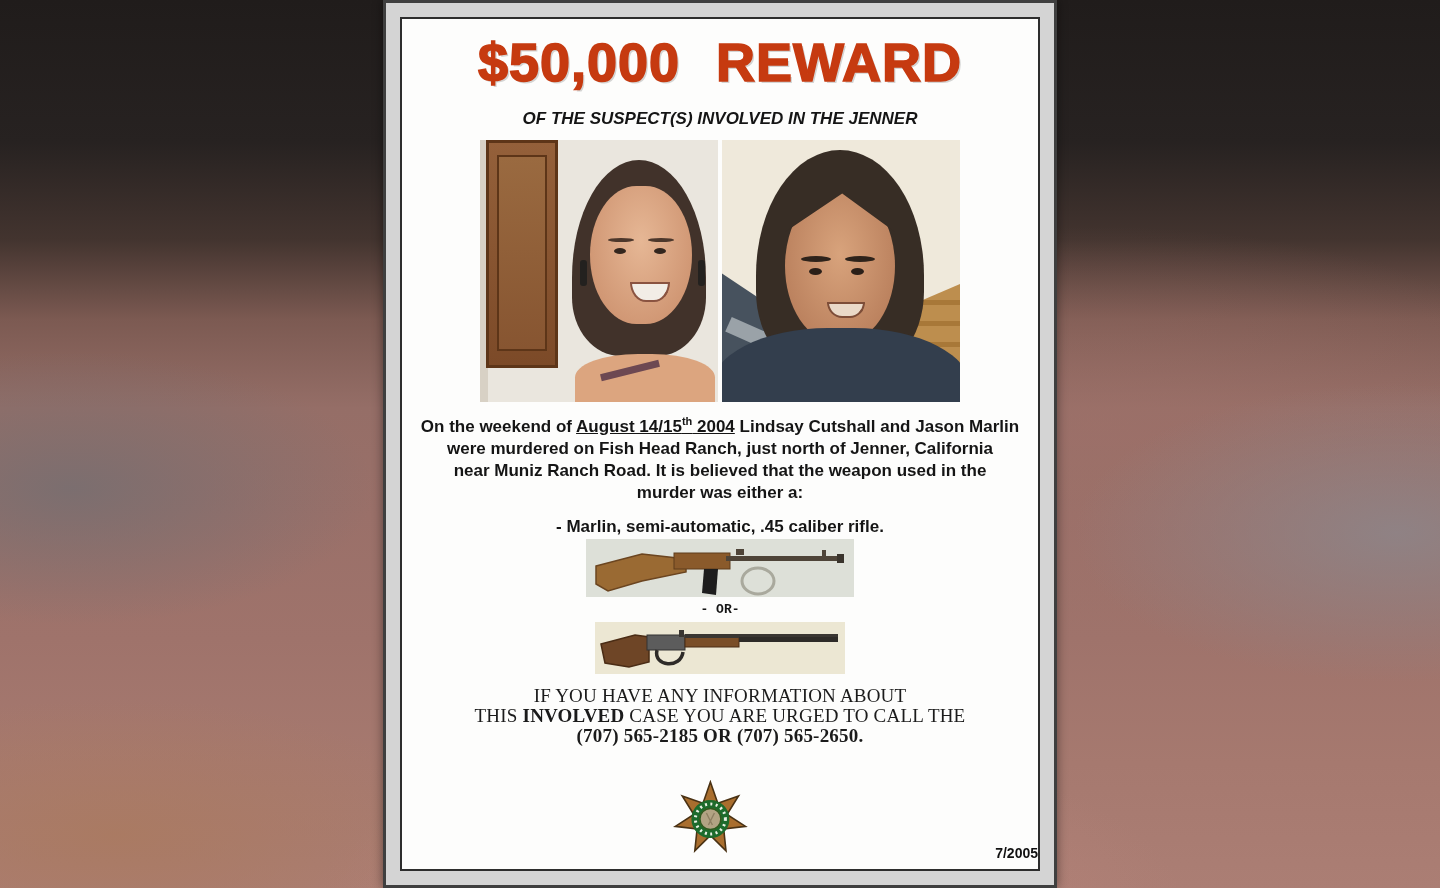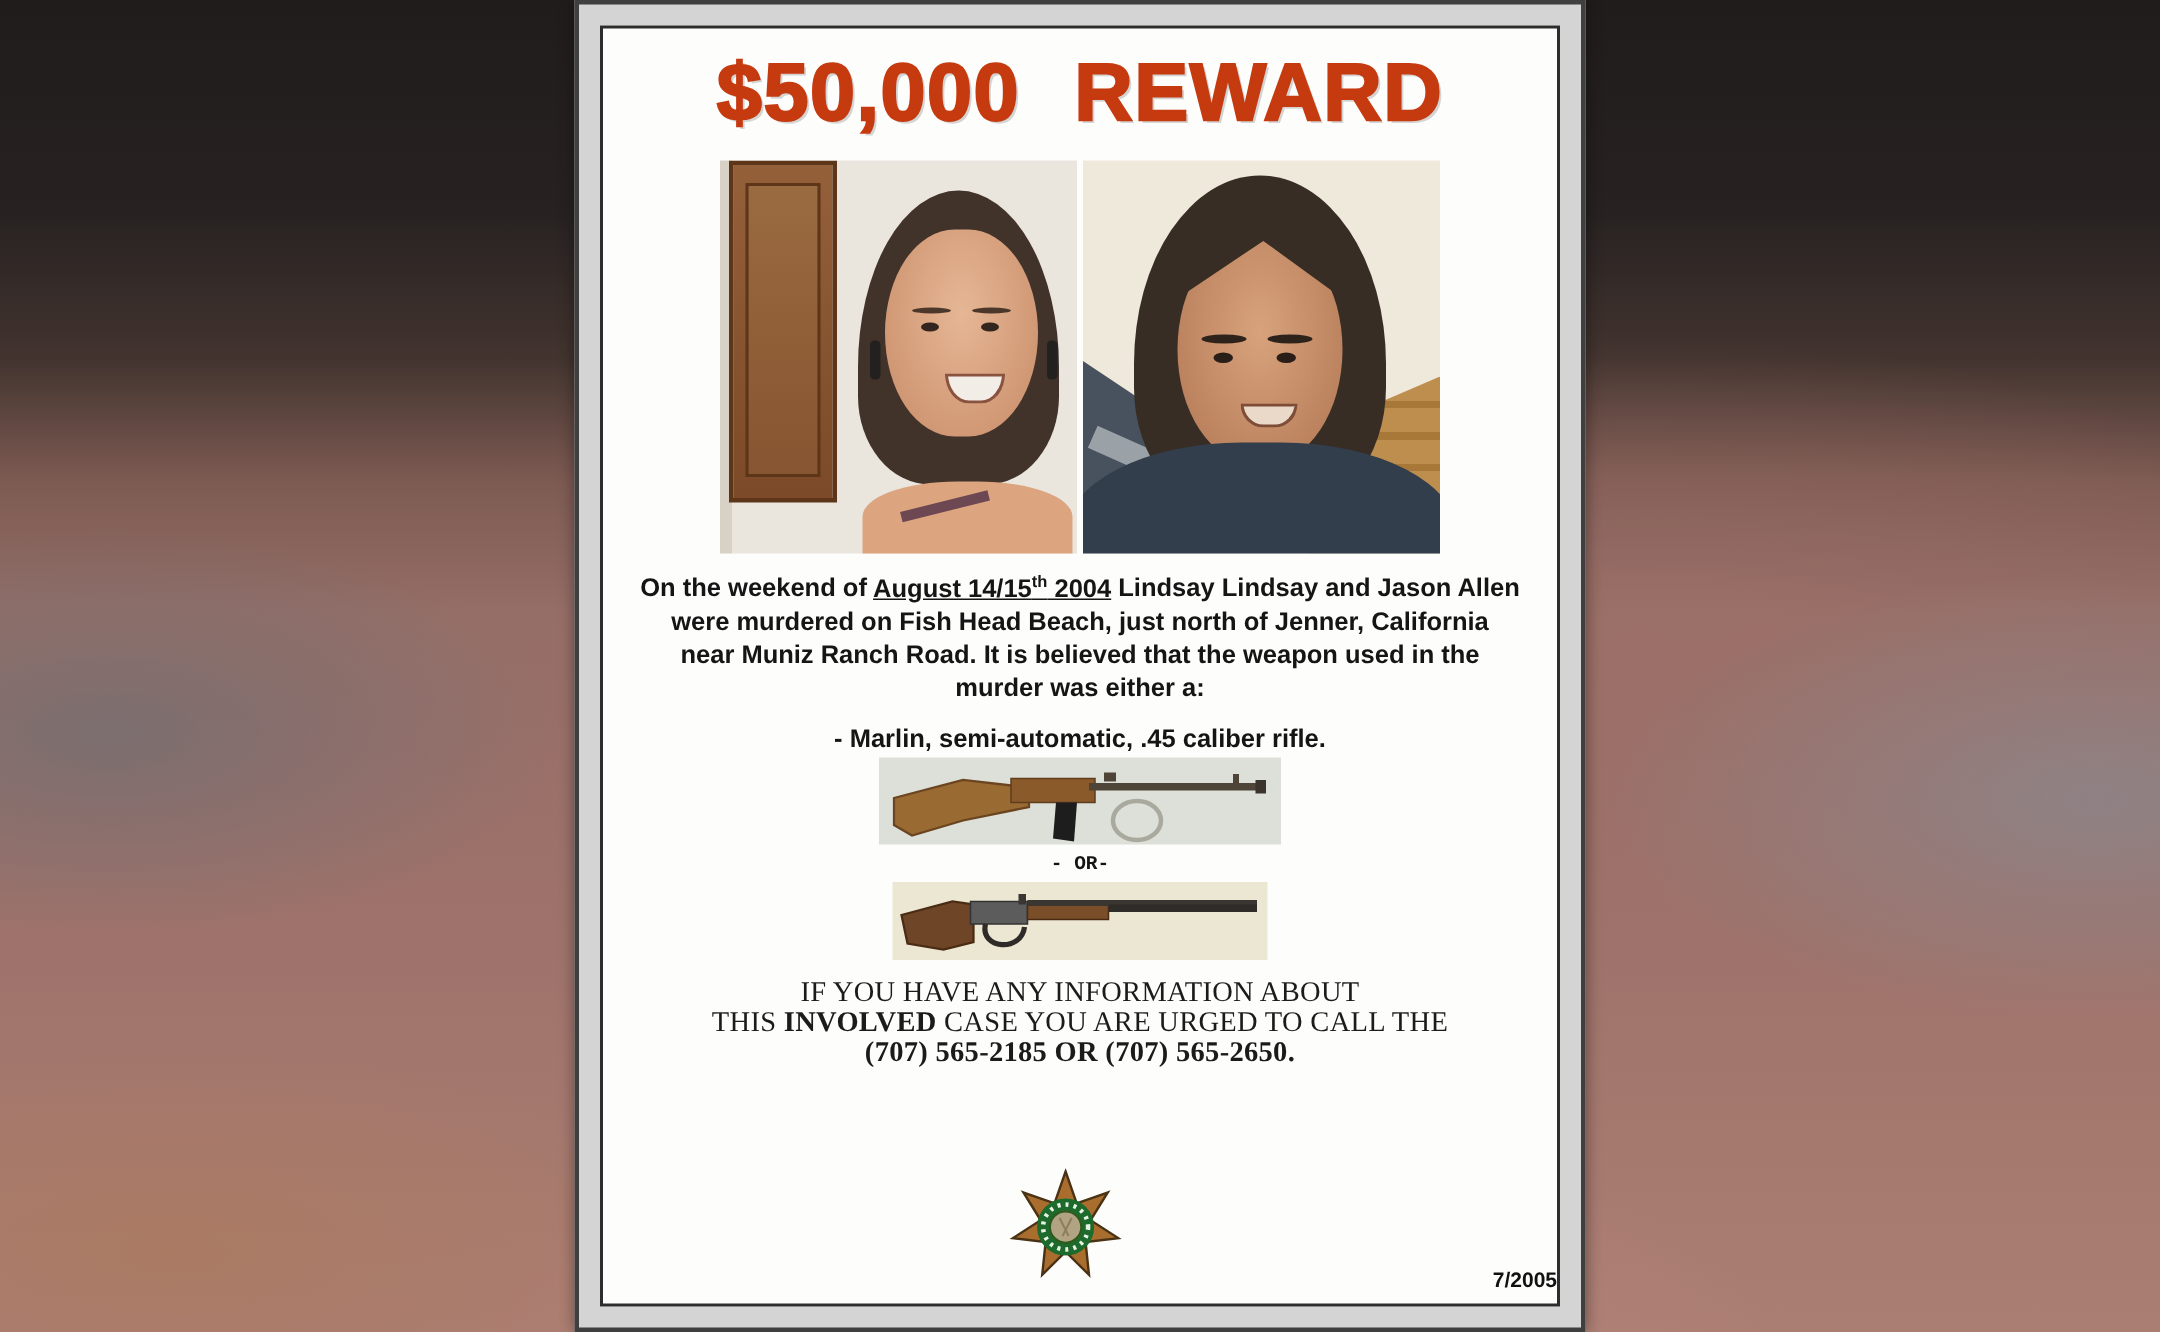--- a/index.html
+++ b/index.html
@@ -96,20 +96,21 @@
 
 <div class="stage">
   <div class="backdrop"></div>
 
   <div class="poster">
     <div class="poster-inner">
 
       <div class="title">$50,000 REWARD</div>
 
       <div class="subtitle">
+        <div>OF THE SUSPECT(S) INVOLVED IN THE JENNER</div>
       </div>
 
       <div class="photos">
         <div class="photo photo-left">
           <div class="cabinet">
             <div class="cabinet-panel"></div>
           </div>
           <div class="l-hair"></div>
           <div class="l-face">
             <div class="l-brow" style="left:18px;"></div>
@@ -135,22 +136,22 @@
             <div class="r-eye" style="left:24px;"></div>
             <div class="r-eye" style="left:66px;"></div>
             <div class="r-smile"></div>
           </div>
           <div class="r-fringe"></div>
           <div class="r-shirt"></div>
         </div>
       </div>
 
       <div class="intro">
-        <div><span>On the weekend of </span><span class="date-u"><span>August 14/15</span><sup>th</sup><span> 2004</span></span><span> Lindsay Lindsay and Jason Allen</span></div>
-        <div>were murdered on Fish Head Beach, just north of Jenner, California</div>
+        <div><span>On the weekend of </span><span class="date-u"><span>August 14/15</span><sup>th</sup><span> 2004</span></span><span> Lindsay Cutshall and Jason Marlin</span></div>
+        <div>were murdered on Fish Head Ranch, just north of Jenner, California</div>
         <div>near Muniz Ranch Road.  It is believed that the weapon used in the</div>
         <div>murder was either a:</div>
       </div>
 
       <div class="weapon-line">- Marlin, semi-automatic, .45 caliber rifle.</div>
 
       <div class="rifle-box rifle1-bg">
         <svg width="268" height="58" viewBox="0 0 268 58">
           <polygon points="10,27 56,15 100,20 100,33 56,42 22,52 10,45" fill="#9a6a33" stroke="#6b4520" stroke-width="1.5"></polygon>
           <rect x="88" y="14" width="56" height="16" fill="#8a5a2b" stroke="#5f3d1d"></rect>

